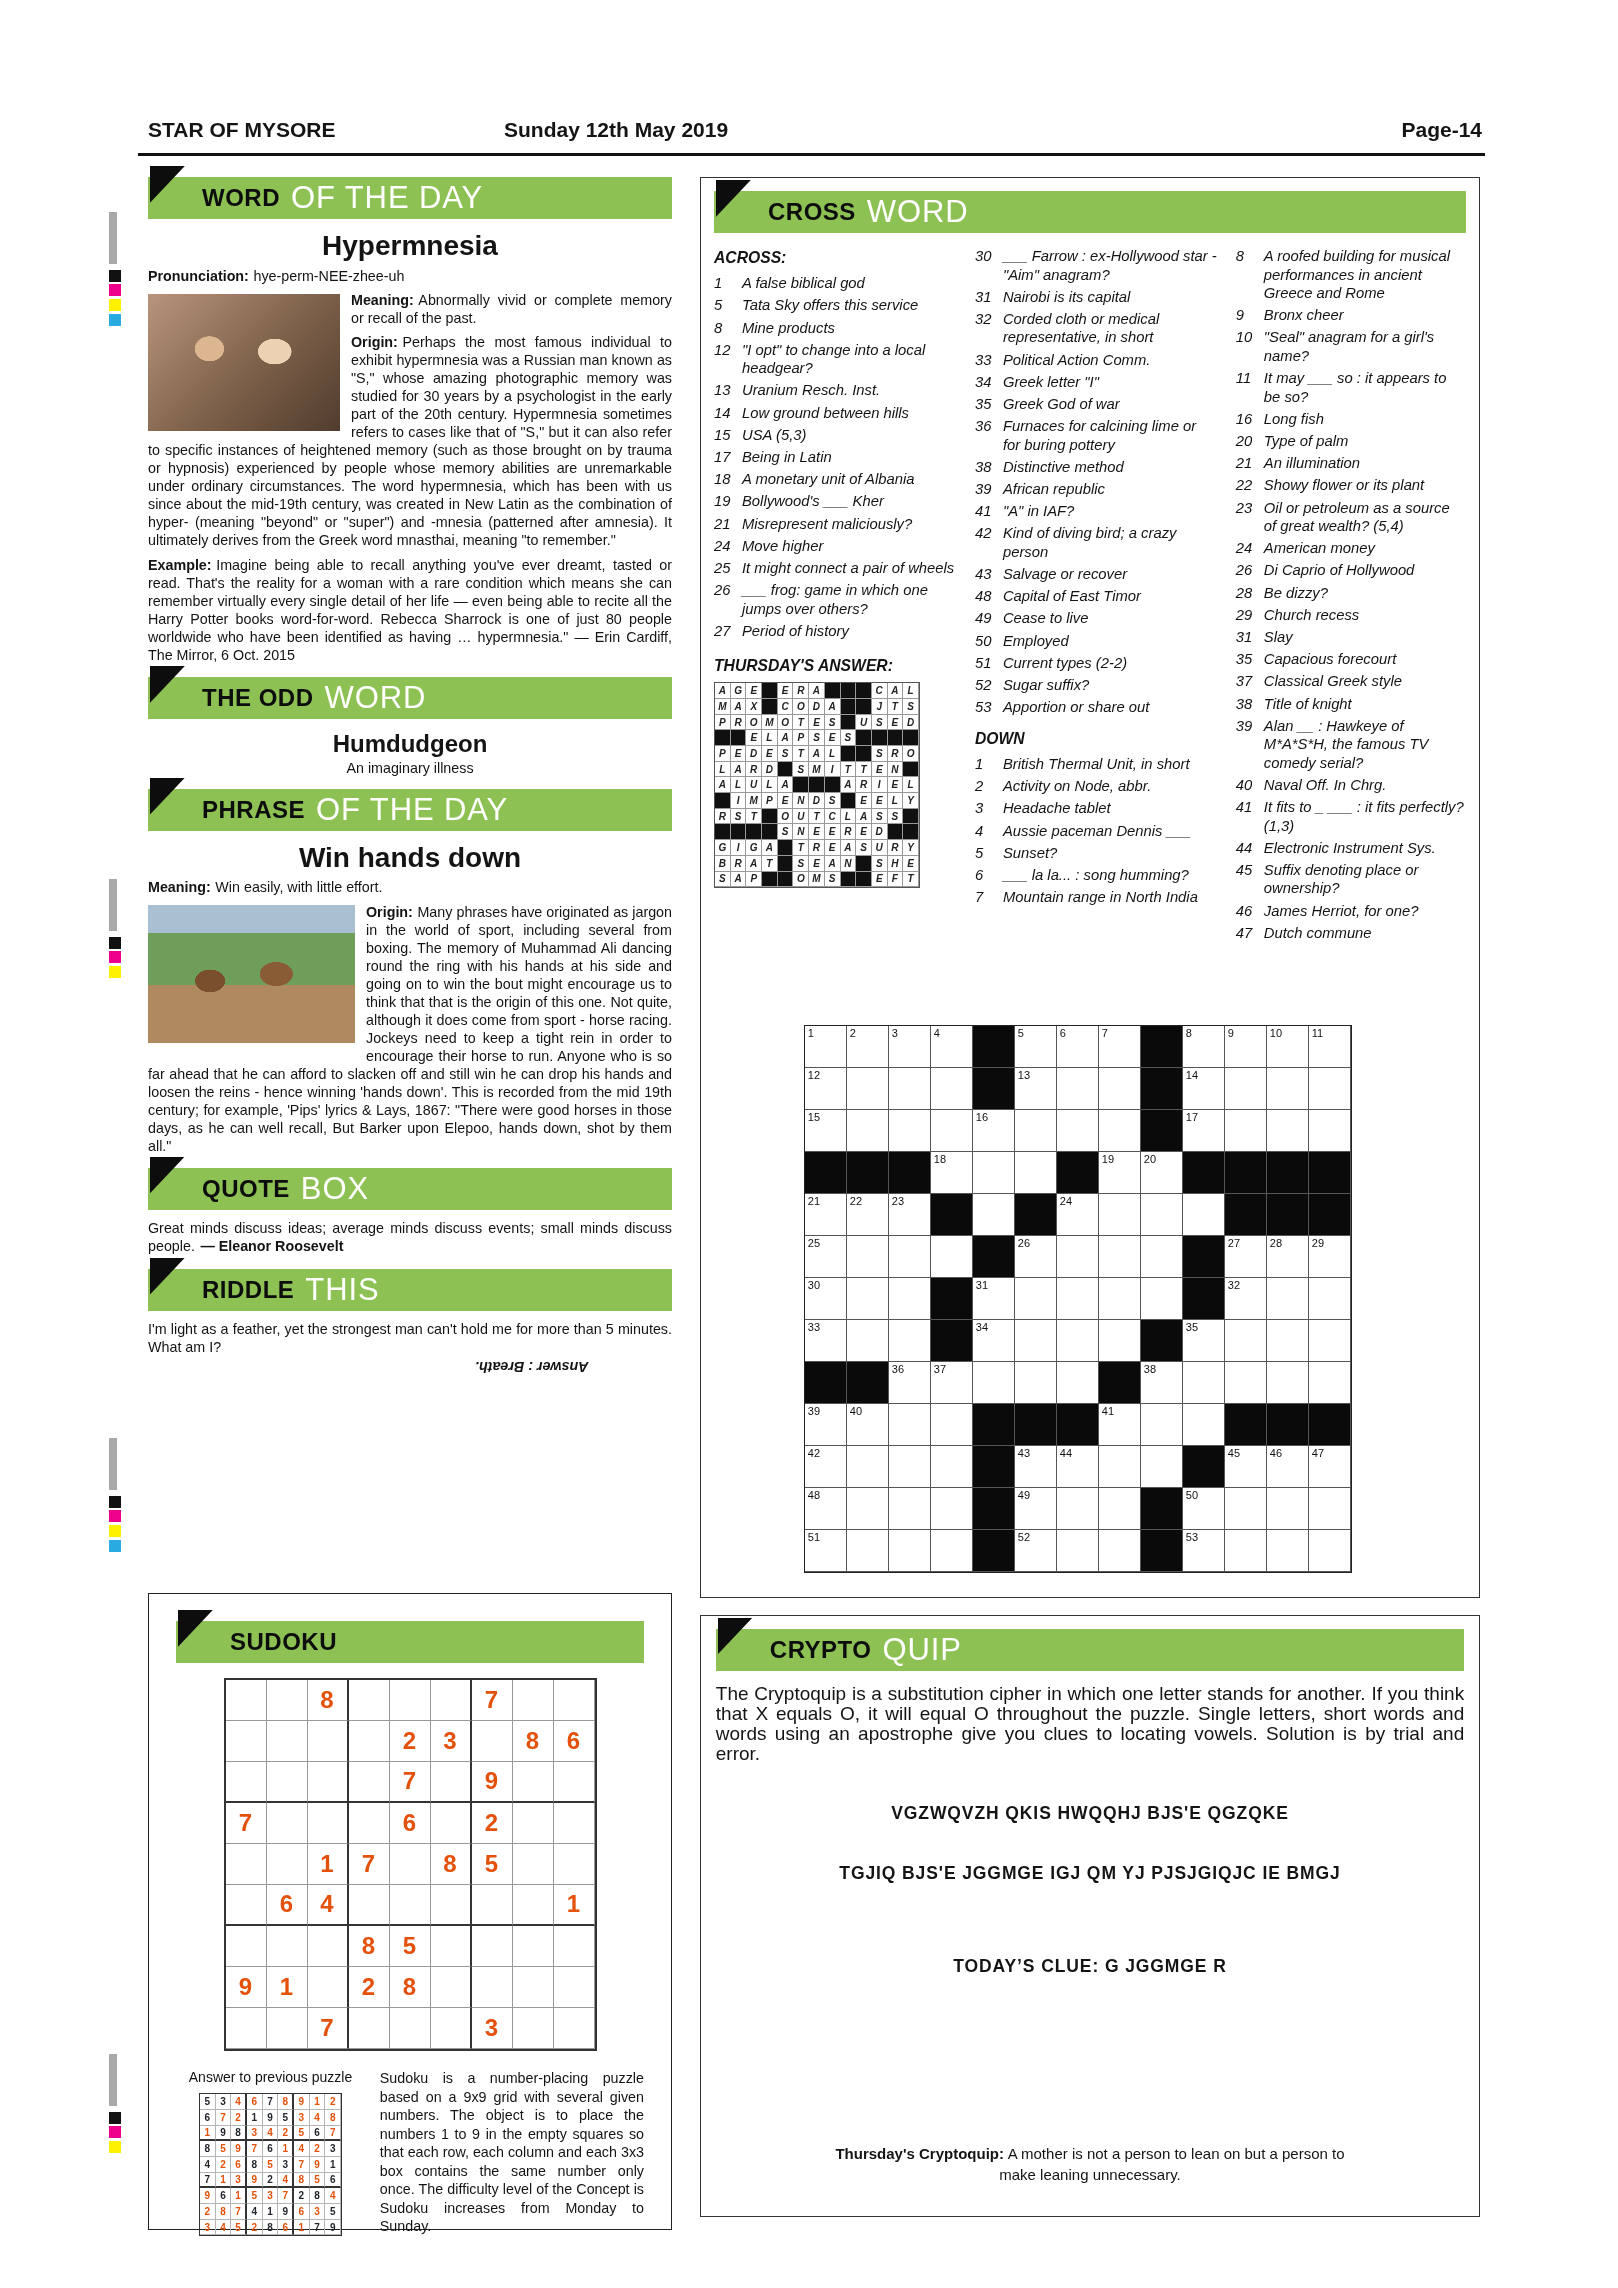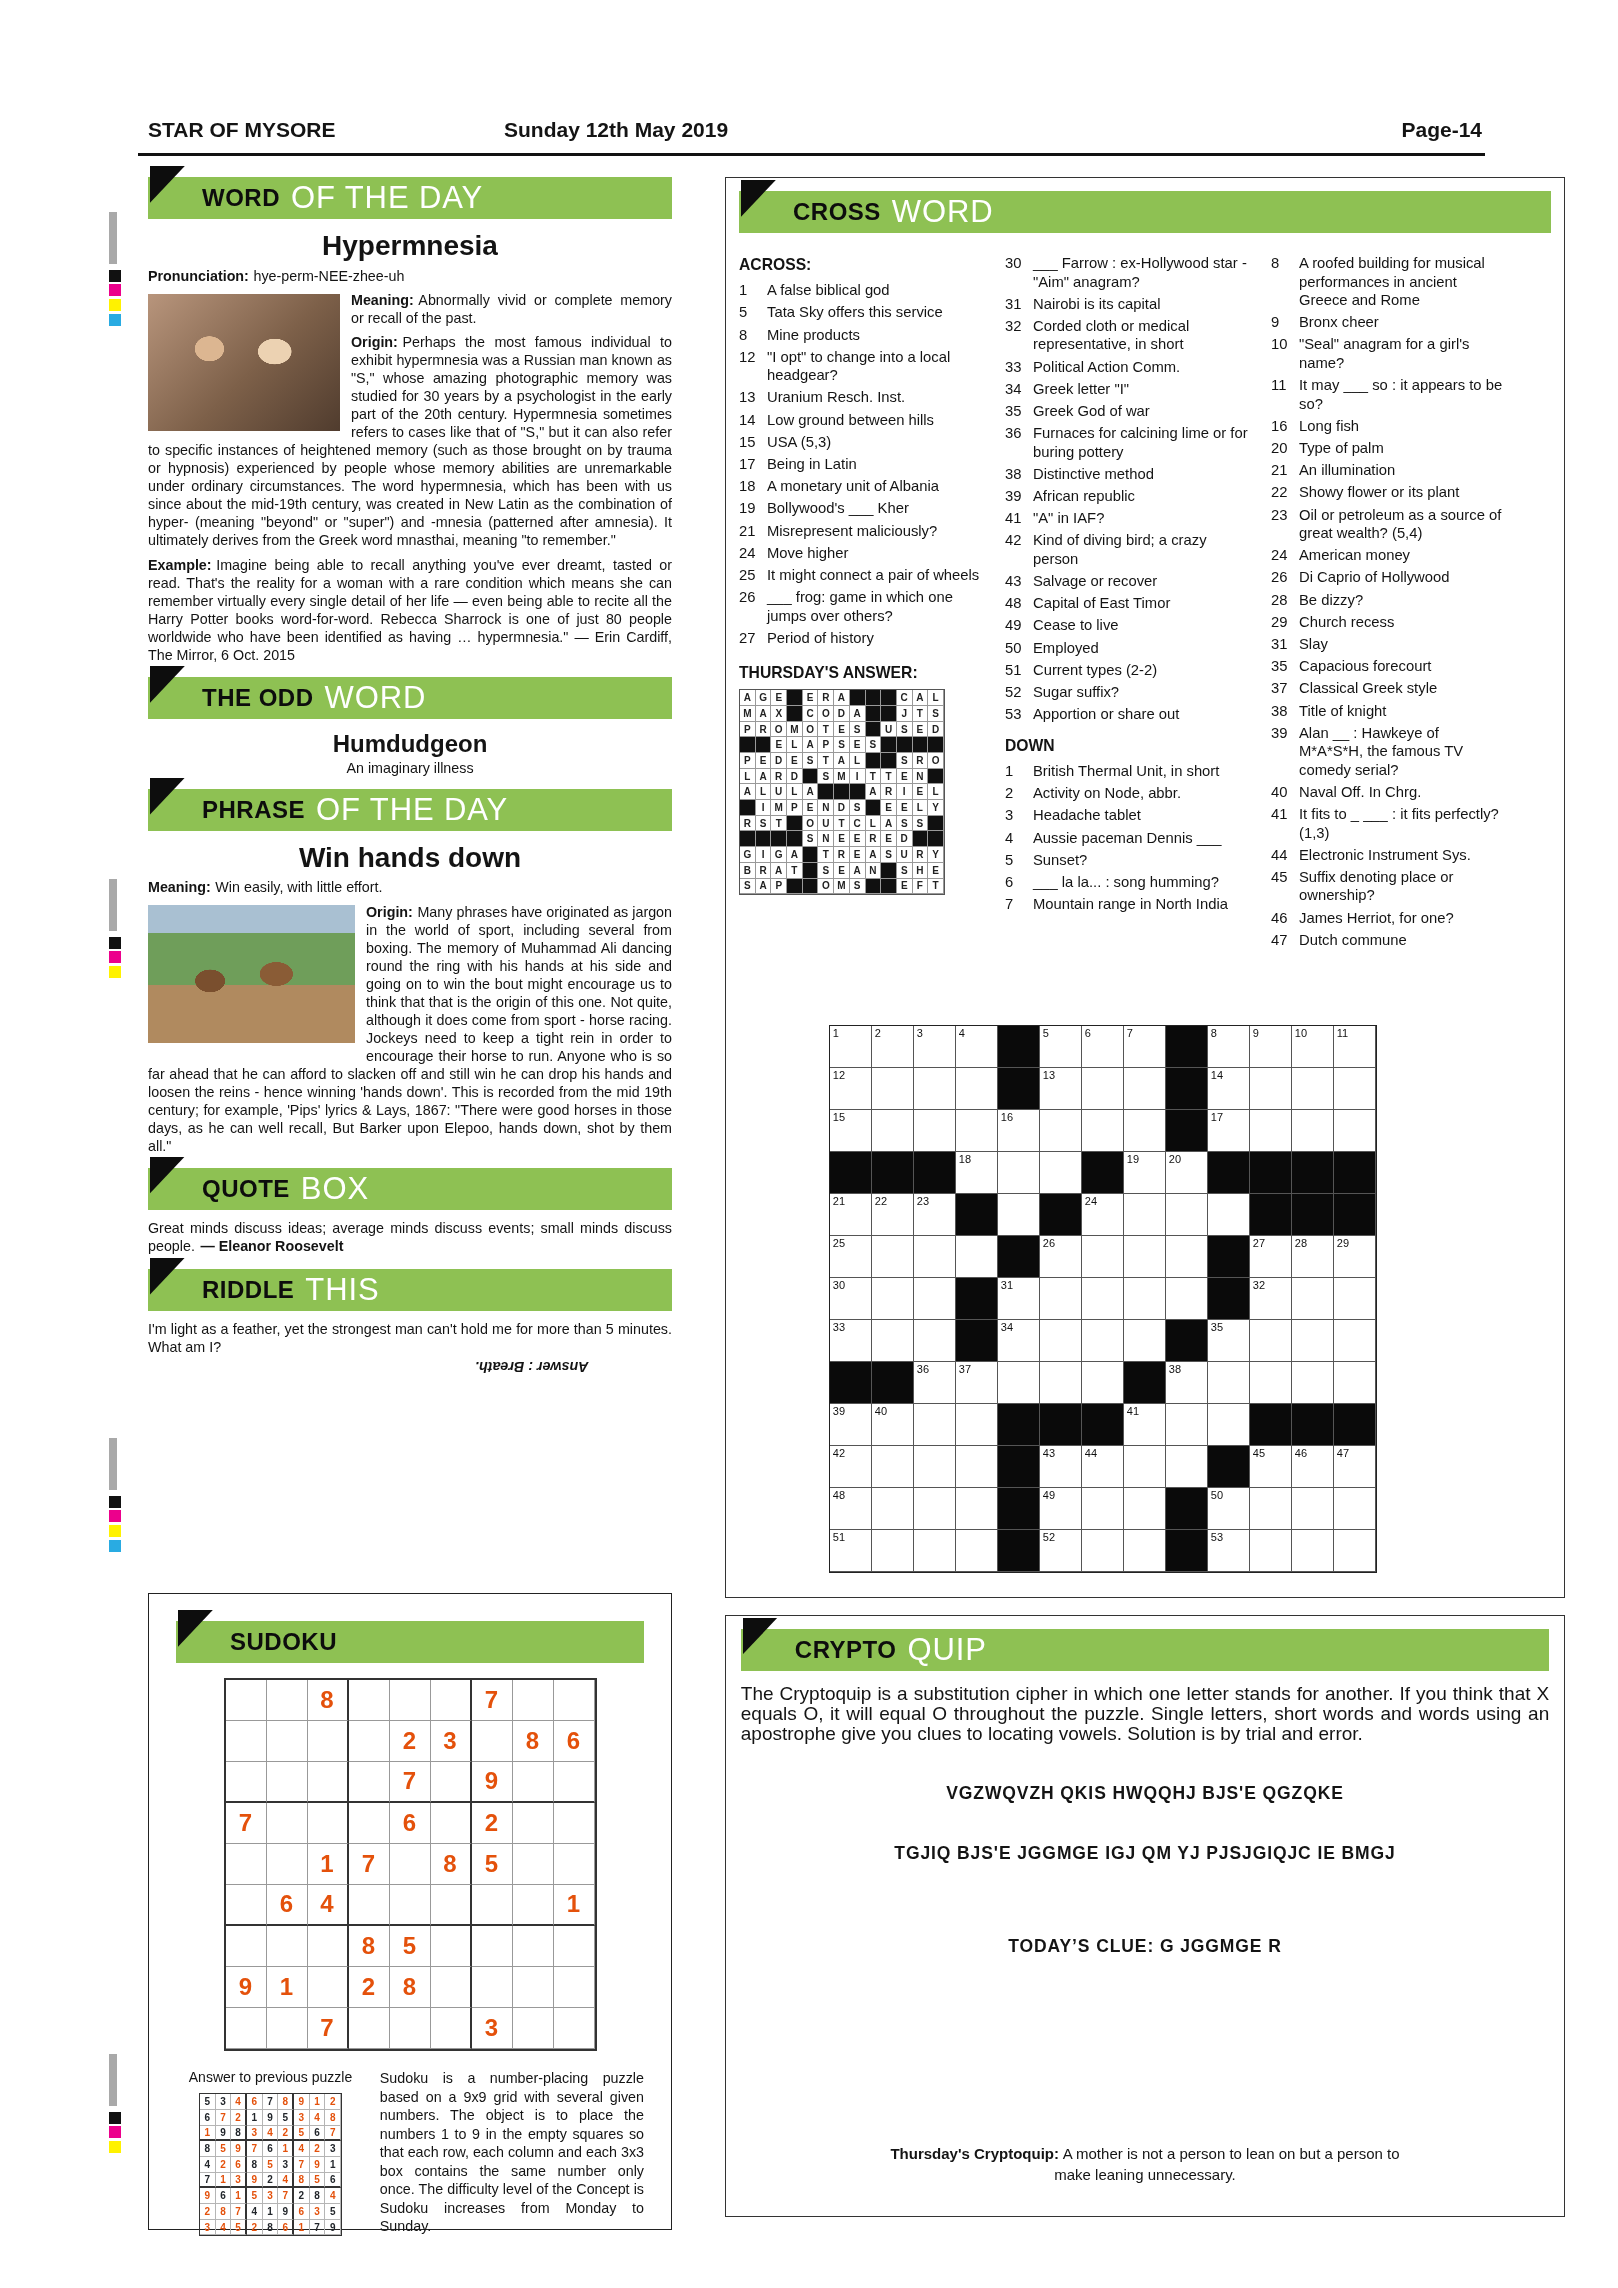--- a/index.html
+++ b/index.html
@@ -65,23 +65,23 @@
   .sucell.br3{border-right:2.3px solid #333;}
   .sucell.bb3{border-bottom:2.3px solid #333;}
   .sucell.red{color:#e4510b;}
   .sucell.giv{color:#22262b;}
   .su-bottom{display:flex;gap:14.8px;margin-top:18.5px;}
   .su-ansblock{width:189px;text-align:center;}
   .su-anslabel{font-size:14px;margin-bottom:7.4px;line-height:16.6px;}
   .su-desc{flex:1;font-size:14.3px;line-height:18.5px;text-align:justify;margin:0;}
 
   
-  .rightcol{position:absolute;left:725px;top:177px;width:840px;}
+  .rightcol{position:absolute;left:700px;top:177px;width:780px;}
   .cw-box{position:relative;border:1.4px solid #333;box-sizing:border-box;height:1421px;padding:13px;}
-  .cw-cols{display:flex;gap:19px;margin-top:21px;}
+  .cw-cols{display:flex;gap:19px;margin-top:14px;font-style:italic;}
   .ccol{width:247px;}
   .ccol.c3{width:235px;}
   .cluelabel{font-weight:bold;font-size:15.7px;margin:1.8px 0 7.4px;}
   .cluelabel.down{margin-top:13px;}
   .cluelabel.ansl{margin-top:16.6px;margin-bottom:7.4px;}
   .clue{display:flex;font-size:14.8px;line-height:18.5px;margin-bottom:3.7px;}
   .cnum{width:28px;flex:none;}
   .ctxt{flex:1;}
   .ansgrid{display:grid;grid-template-columns:repeat(13,15.7px);width:max-content;border:1.4px solid #555;}
   .anscell{box-sizing:border-box;width:15.7px;height:15.7px;border-right:0.9px solid #999;border-bottom:0.9px solid #999;

